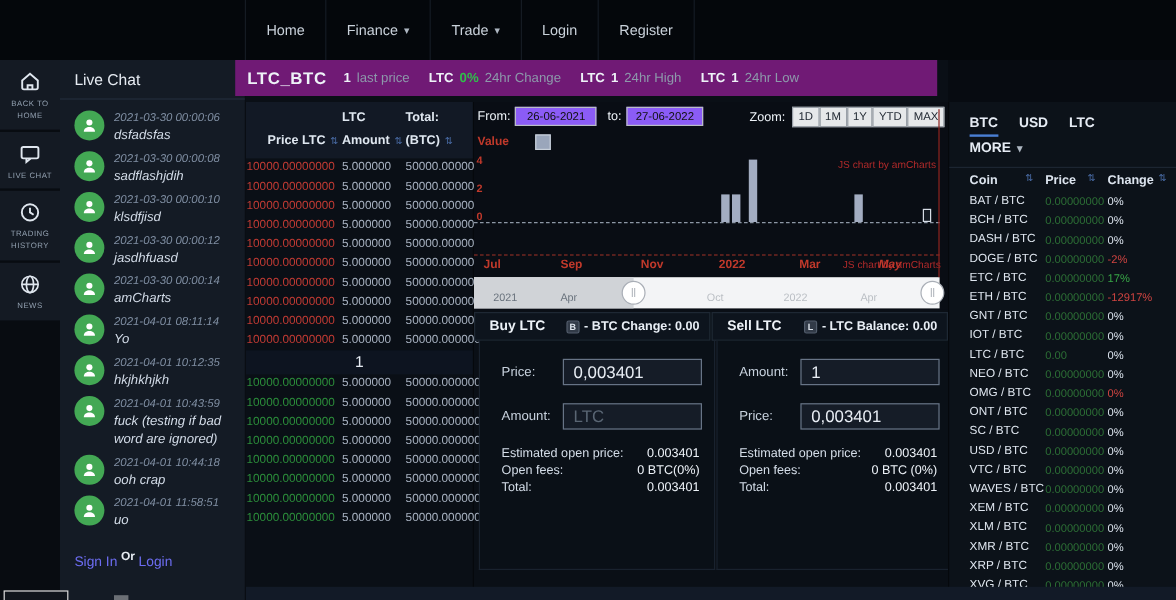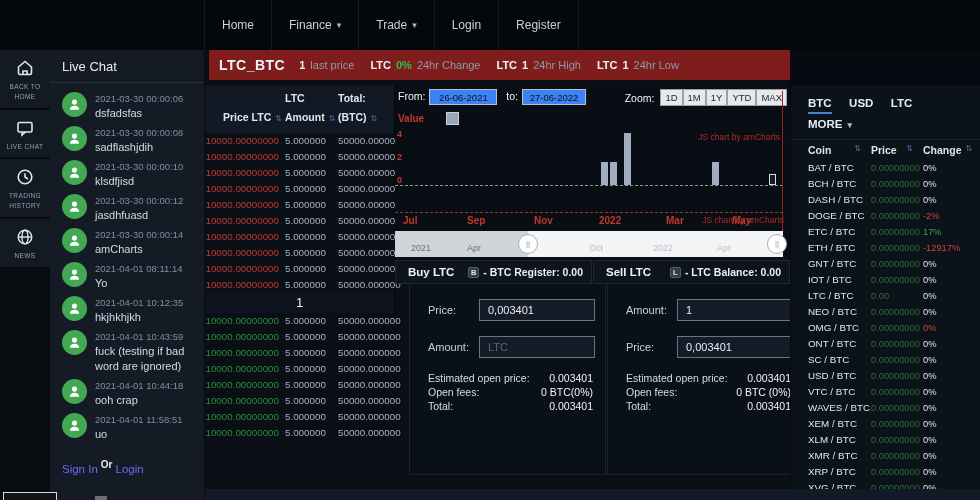--- a/index.html
+++ b/index.html
@@ -16,30 +16,30 @@
   
   .rail{position:absolute;left:0;top:50px;width:50px;height:450px;background:#080c11;display:flex;flex-direction:column;gap:2px;}
   .rail-tile{background:#141a23;padding:8px 2px 6px;text-align:center;cursor:pointer;}
   .rail-tile svg{display:block;margin:0 auto 4px;}
   .rail-label{font-size:6.5px;color:#93a1b1;letter-spacing:.4px;line-height:1.5;}
 
   
   .chat{position:absolute;left:50px;top:50px;width:155px;height:450px;background:#141b25;border-right:1px solid #090d13;}
   .chat-header{height:33px;line-height:33px;padding-left:12px;font-size:13px;color:#e6ebf2;border-bottom:1px solid #242e3c;}
   .chat-list{padding:9px 8px 0 12px;}
-  .chat-msg{display:flex;margin-bottom:6px;}
+  .chat-msg{display:flex;margin-bottom:6px;font-style:italic;}
   .avatar{flex:0 0 25px;width:25px;height:25px;border-radius:50%;background:#43a854;margin-right:8px;display:flex;align-items:center;justify-content:center;}
   .msg-time{font-size:9.5px;color:#7f8ea2;line-height:1.45;}
   .msg-text{font-size:11px;color:#d2dbe7;line-height:1.3;}
   .chat-footer{padding:12px 0 0 12px;font-size:11.5px;}
   .auth-link{color:#6c6cf0;text-decoration:none;cursor:pointer;}
   .auth-or{color:#e8edf3;font-size:10px;font-weight:bold;vertical-align:super;margin:0 3px;}
 
   
-  .pairbar{position:absolute;left:209px;top:50px;width:585px;height:30px;background:#7f1d1d;display:flex;align-items:center;padding-left:10px;font-size:11px;}
+  .pairbar{position:absolute;left:196px;top:50px;width:585px;height:30px;background:#701a75;display:flex;align-items:center;padding-left:10px;font-size:11px;}
   .right-gap{position:absolute;left:790px;top:50px;width:190px;height:35px;background:#070b11;}
   .pair-sym{font-size:14px;font-weight:bold;color:#eef3f8;letter-spacing:.5px;margin-right:14px;}
   .pb-strong{color:#eef3f8;font-weight:bold;margin-right:5px;}
   .pb-dim{color:#8d99ab;margin-right:16px;}
   .pb-green{color:#2fbf4a;font-weight:bold;margin-right:5px;}
 
   
   .orderbook{position:absolute;left:205px;top:85px;width:190px;height:415px;background:#0a0f16;border-right:1px solid #05080c;}
   .ob-head{background:#121925;padding:4px 0 5px;}
   .ob-hrow{display:grid;grid-template-columns:80px 53px 57px;font-size:10.5px;font-weight:bold;color:#dfe7f0;}
@@ -52,21 +52,21 @@
   .ob-row .a{color:#a6b0bf;}
   .ob-row .t{text-align:right;padding-right:5px;color:#a6b0bf;}
   .ask .p{color:#bf3a33;}
   .bid .p{color:#2b8c3a;}
   .ob-page{height:20px;line-height:20px;text-align:center;color:#e6ecf3;font-size:13px;background:#0d1420;cursor:pointer;}
 
   
   .chartbox{position:absolute;left:395px;top:85px;width:395px;height:173px;background:#090d14;}
   .from-row{position:absolute;left:3px;top:4px;width:389px;height:17px;font-size:10.5px;color:#eef3f8;}
   .from-row label{margin-right:4px;}
-  .date-input{width:68px;height:16px;border:1px solid #b9bdc4;background:#3b82f6;color:#111;font-size:9.5px;text-align:center;padding:0;vertical-align:middle;}
+  .date-input{width:68px;height:16px;border:1px solid #b9bdc4;background:#8b5cf6;color:#111;font-size:9.5px;text-align:center;padding:0;vertical-align:middle;}
   .zoom-wrap{position:absolute;right:0;top:0;display:flex;align-items:center;gap:2px;}
   .zoom-btn{height:17px;padding:0 4px;background:#e6e8ea;border:1px solid #9aa0a8;color:#222933;font-size:9.5px;line-height:15px;cursor:pointer;}
   .legend-row{position:absolute;left:3px;top:27px;display:flex;align-items:center;}
   .legend-label{color:#c0392b;font-weight:bold;font-size:10px;margin-right:22px;}
   .legend-swatch{width:13px;height:13px;background:#9aa6bb;border:1px solid #c8d0da;}
   .plot{position:absolute;left:0;top:43px;width:388px;height:58px;border-bottom:1px dashed #8d97a5;}
   .ytick{position:absolute;left:2px;color:#c0392b;font-size:9px;font-weight:bold;}
   .bar{position:absolute;bottom:0;width:7px;background:#a3adc2;}
   .bar.hollow{background:#151b24;border:1px solid #d7dde6;}
   .watermark{position:absolute;color:#b02a2a;font-size:8.5px;}
@@ -81,24 +81,24 @@
 
   
   .trade{position:absolute;left:395px;top:258px;width:395px;height:220px;}
   .t-col{position:absolute;top:0;width:197px;height:217px;}
   .t-col.buy{left:0;}
   .t-col.sell{left:198px;}
   .t-head{position:absolute;left:0;top:2px;width:100%;height:24px;background:#0d141d;border:1px solid #1e2834;display:flex;align-items:center;padding:0 8px 0 12px;}
   .t-title{font-size:11.5px;font-weight:bold;color:#eef3f8;flex:1;}
   .coin-ic{width:11px;height:11px;border-radius:2px;background:#323b48;border:1px solid #525d6c;color:#dfe6ee;font-size:7.5px;font-weight:bold;text-align:center;line-height:10px;margin-right:4px;}
   .t-balance{font-size:10.5px;font-weight:bold;color:#e8eef5;}
-  .t-body{position:absolute;left:14px;top:26px;width:100%;height:191px;background:#0a1017;border:1px solid #19222e;border-top:none;}
+  .t-body{position:absolute;left:4px;top:26px;width:100%;height:191px;background:#0a1017;border:1px solid #19222e;border-top:none;}
   .f-row{display:flex;align-items:center;margin:15px 10px 0 18px;}
   .f-row label{width:52px;font-size:11px;color:#c7d1dd;}
-  .t-input{width:116px;height:22px;background:#151c27;border:1px solid #677486;color:#e8edf4;font-size:11px;padding:0 0 0 8px;}
+  .t-input{width:116px;height:22px;background:#151c27;border:1px solid #677486;color:#e8edf4;font-size:14px;padding:0 0 0 8px;}
   .t-input::placeholder{color:#5a6optional674;color:#5a6674;}
   .summary{margin:13px 12px 0 18px;}
   .s-row{display:flex;justify-content:space-between;line-height:14px;}
   .s-row .sl{font-size:10.5px;color:#d4dde8;}
   .s-row .sv{font-size:10.5px;color:#eef3f9;}
 
   
   .market{position:absolute;left:790px;top:85px;width:190px;height:415px;background:#0c1219;border-left:1px solid #05080c;}
   .m-tabs{padding:8px 0 6px 17px;border-bottom:1px solid #1c2531;}
   .m-tab{display:inline-block;font-size:11.5px;font-weight:bold;color:#e6ecf4;margin-right:13px;cursor:pointer;padding-bottom:3px;}
@@ -502,21 +502,21 @@
         <div class="nav-handle" style="left: 372px;">||</div>
       </div>
     <div class="vline-red"></div>
   </section>
 
   <section class="trade">
     <div class="t-col buy">
       <div class="t-head">
         <span class="t-title">Buy LTC</span>
         <span class="coin-ic">B</span>
-        <span class="t-balance">- BTC Register: 0.00</span>
+        <span class="t-balance">- BTC Change: 0.00</span>
       </div>
       <div class="t-body">
         <div class="f-row">
           <label>Price:</label>
           <input class="t-input" value="0,003401" style="">
         </div>
         <div class="f-row">
           <label>Amount:</label>
           <input class="t-input" placeholder="LTC" style="">
         </div>

